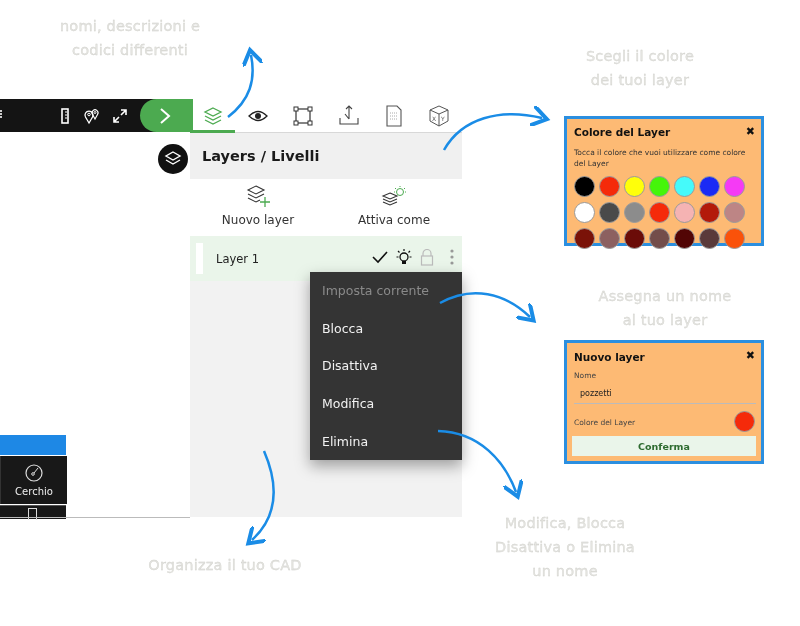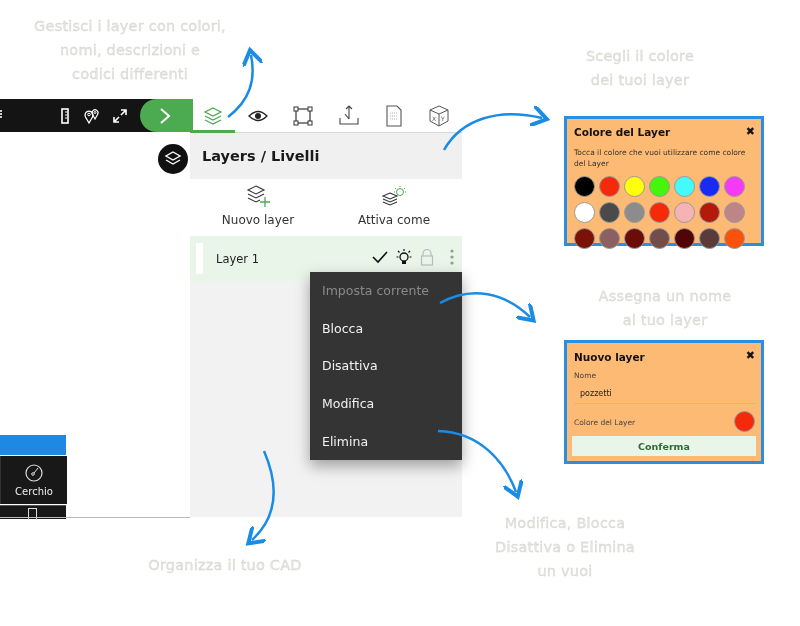--- a/index.html
+++ b/index.html
@@ -42,36 +42,35 @@
   .swatches{display:grid;grid-template-columns:repeat(7,21px);column-gap:4px;row-gap:5px;margin-top:7px;}
   .sw{width:19px;height:19px;border-radius:50%;border:1px solid #9a9a9a;cursor:pointer;}
   .field-label{font-size:7.5px;color:#444;}
   .name-input{font-size:8px;color:#222;border:none;border-bottom:1px solid #bbb;width:176px;padding:3px 0 5px 6px;margin-top:6px;outline:none;font-family:"DejaVu Sans",sans-serif;background:transparent;}
   .confirm{position:absolute;left:5px;right:5px;bottom:5px;height:20px;background:#eaf5ea;color:#2e6b30;font-size:9.5px;font-weight:bold;display:flex;align-items:center;justify-content:center;cursor:pointer;}
 </style>
 </head>
 <body>
 
 <div class="caption" style="left:20px;top:14px;width:220px;">
-  <div>Gestisci i layer con colori,</div>
   <div>nomi, descrizioni e</div>
   <div>codici differenti</div>
 </div>
 <div class="caption" style="left:560px;top:44px;width:160px;">
   <div>Scegli il colore</div>
   <div>dei tuoi layer</div>
 </div>
 <div class="caption" style="left:575px;top:284px;width:180px;">
   <div>Assegna un nome</div>
   <div>al tuo layer</div>
 </div>
 <div class="caption" style="left:480px;top:511px;width:170px;">
   <div>Modifica, Blocca</div>
   <div>Disattiva o Elimina</div>
-  <div>un vuoi</div>
+  <div>un nome</div>
 </div>
 <div class="caption" style="left:110px;top:553px;width:230px;">
   <div>Organizza il tuo CAD</div>
 </div>
 
 <div class="toolbar-dark">
   <span style="position:absolute;left:0;top:11px;width:3px;height:8px;border-left:2px dotted #ccc;"></span>
   <span class="ico" style="left:56px;">
     <svg width="18" height="18" viewBox="0 0 18 18">
         <rect x="6" y="2" width="6" height="14" fill="none" stroke="#fff" stroke-width="1.6"></rect>

